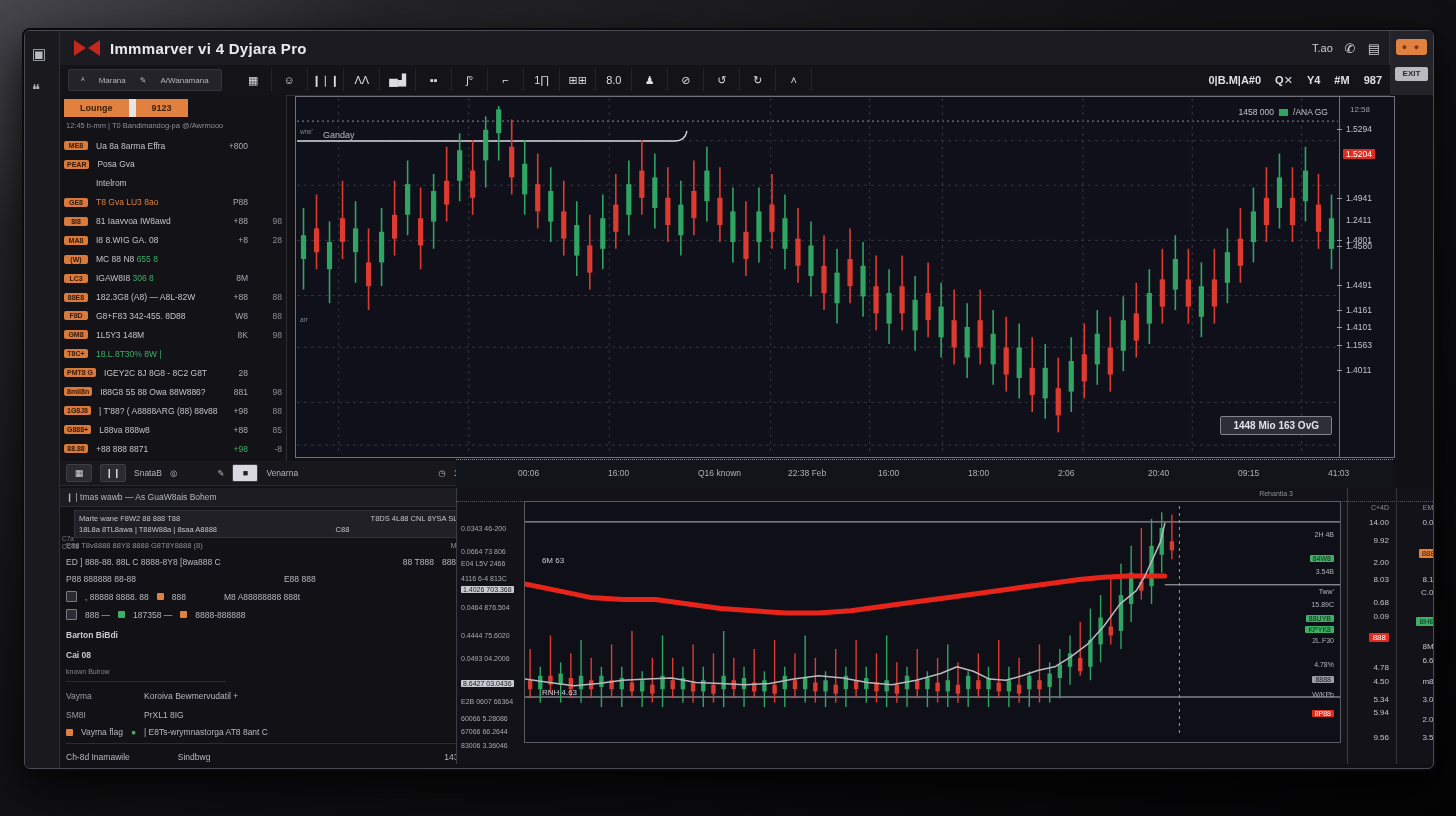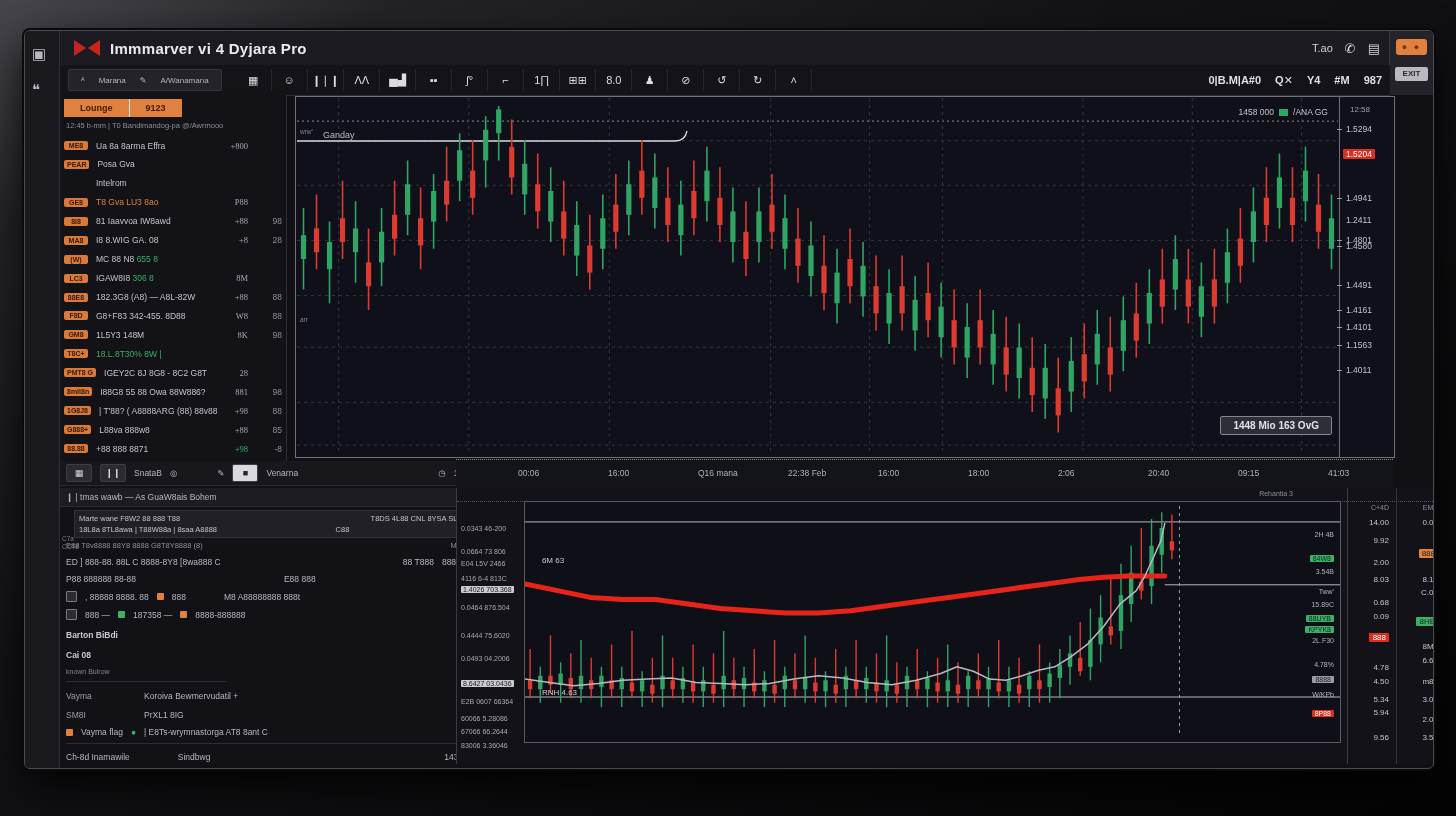--- a/index.html
+++ b/index.html
@@ -34,30 +34,30 @@
   .tool-box{background:#232329;border:1px solid #34343a;border-radius:2px;height:20px;display:flex;align-items:center;gap:14px;padding:0 12px;margin-left:8px;font-size:8px;color:#b5b5bc;}
   .icon-row{display:flex;align-items:center;height:100%;margin-left:14px;}
   .icon-btn{min-width:27px;height:22px;display:flex;align-items:center;justify-content:center;border-right:1px solid #26262c;font-size:11px;color:#dcdce2;padding:0 4px;}
   .menu-row{display:flex;align-items:center;gap:22px;margin-left:22px;background:#1d1d23;border:1px solid #2e2e34;border-radius:2px;height:22px;padding:0 16px;font-size:9px;color:#c9c9d0;}
   .menu-item{white-space:nowrap;}
   .tool-right{margin-left:auto;display:flex;align-items:center;gap:14px;padding-right:8px;font-size:11px;font-weight:bold;color:#dfdfe6;}
   
   .sidebar{position:absolute;left:35px;top:64px;width:226px;height:366px;background:#121217;border-right:1px solid #2e2e34;border-bottom:1px solid #2e2e34;}
   .mw-tabs{position:absolute;left:4px;top:4px;height:18px;display:flex;}
   .mw-tab{background:#e0813f;color:#402008;font-size:9px;font-weight:bold;line-height:18px;padding:0 16px;}
-  .mw-tab.t2{background:#e0813f;border-left:1px solid #e5e5e5;}
+  .mw-tab.t2{background:#e0813f;border-left:7px solid #e5e5e5;}
   .mw-header{position:absolute;left:6px;right:4px;top:26px;font-size:7.5px;color:#8d8d95;white-space:nowrap;overflow:hidden;}
   .mw-rows{position:absolute;left:0;right:0;top:40px;bottom:2px;display:flex;flex-direction:column;justify-content:space-between;padding:2px 0;}
   .mw-row{display:flex;align-items:center;height:17px;padding:0 4px;font-size:8.5px;color:#c3c3ca;}
   .mw-badge{background:#d97a3a;color:#33190a;font-size:7px;font-weight:bold;border-radius:2px;padding:1px 3px;min-width:18px;text-align:center;margin-right:8px;}
   .mw-badge.empty{background:transparent;}
   .mw-name{flex:1;white-space:nowrap;overflow:hidden;}
   .mw-name.accent{color:#e0813f;}
   .mw-green{color:#3fae67;}
-  .mw-v1{width:28px;text-align:right;color:#a9a9b1;font-family:Liberation Serif, serif;}
+  .mw-v1{width:28px;text-align:right;color:#a9a9b1;}
   .mw-v2{width:22px;text-align:right;color:#8d8d95;padding-left:12px;}
   .mw-v1.green{color:#3fae67;}
   
   .terminal{position:absolute;left:35px;top:430px;width:421px;bottom:4px;background:#111116;border-right:1px solid #3c3c44;font-size:8.5px;color:#b7b7bf;}
   .t-row{display:flex;align-items:center;gap:8px;padding:0 6px;white-space:nowrap;overflow:hidden;}
   .t-tabs{height:24px;border-bottom:1px solid #2a2a30;background:#17171c;}
   .t-ic{display:inline-flex;align-items:center;justify-content:center;background:#2b2b31;border:1px solid #3d3d45;border-radius:2px;height:16px;min-width:18px;font-size:9px;color:#d6d6dc;padding:0 3px;}
   .t-ic.white{background:#d9d9df;color:#222;}
   .t-band{height:18px;background:#1c1c22;border-bottom:1px solid #2a2a30;margin-top:2px;}
   .t-table{background:#202026;border:1px solid #32323a;margin:3px 4px 0 14px;padding:2px 4px;line-height:11px;font-size:7.5px;color:#c3c3cb;}
@@ -587,21 +587,21 @@
         <span class="ax-lbl" style="top: 225px;">1.4101</span>
         <span class="ax-lbl" style="top: 243px;">1.1563</span>
         <span class="ax-lbl" style="top: 268px;">1.4011</span>
       </div>
     <div class="info-box">1448 Mio 163 OvG</div>
   </div>
 
   <div class="timeaxis">
       <span class="tx-lbl" style="left: 62px;">00:06</span>
       <span class="tx-lbl" style="left: 152px;">16:00</span>
-      <span class="tx-lbl" style="left: 242px;">Q16 mana</span>
+      <span class="tx-lbl" style="left: 242px;">Q16 known</span>
       <span class="tx-lbl" style="left: 332px;">22:38 Feb</span>
       <span class="tx-lbl" style="left: 422px;">16:00</span>
       <span class="tx-lbl" style="left: 512px;">18:00</span>
       <span class="tx-lbl" style="left: 602px;">2:06</span>
       <span class="tx-lbl" style="left: 692px;">20:40</span>
       <span class="tx-lbl" style="left: 782px;">09:15</span>
       <span class="tx-lbl" style="left: 872px;">41:03</span>
     </div>
 
   <div class="bottomsec">

